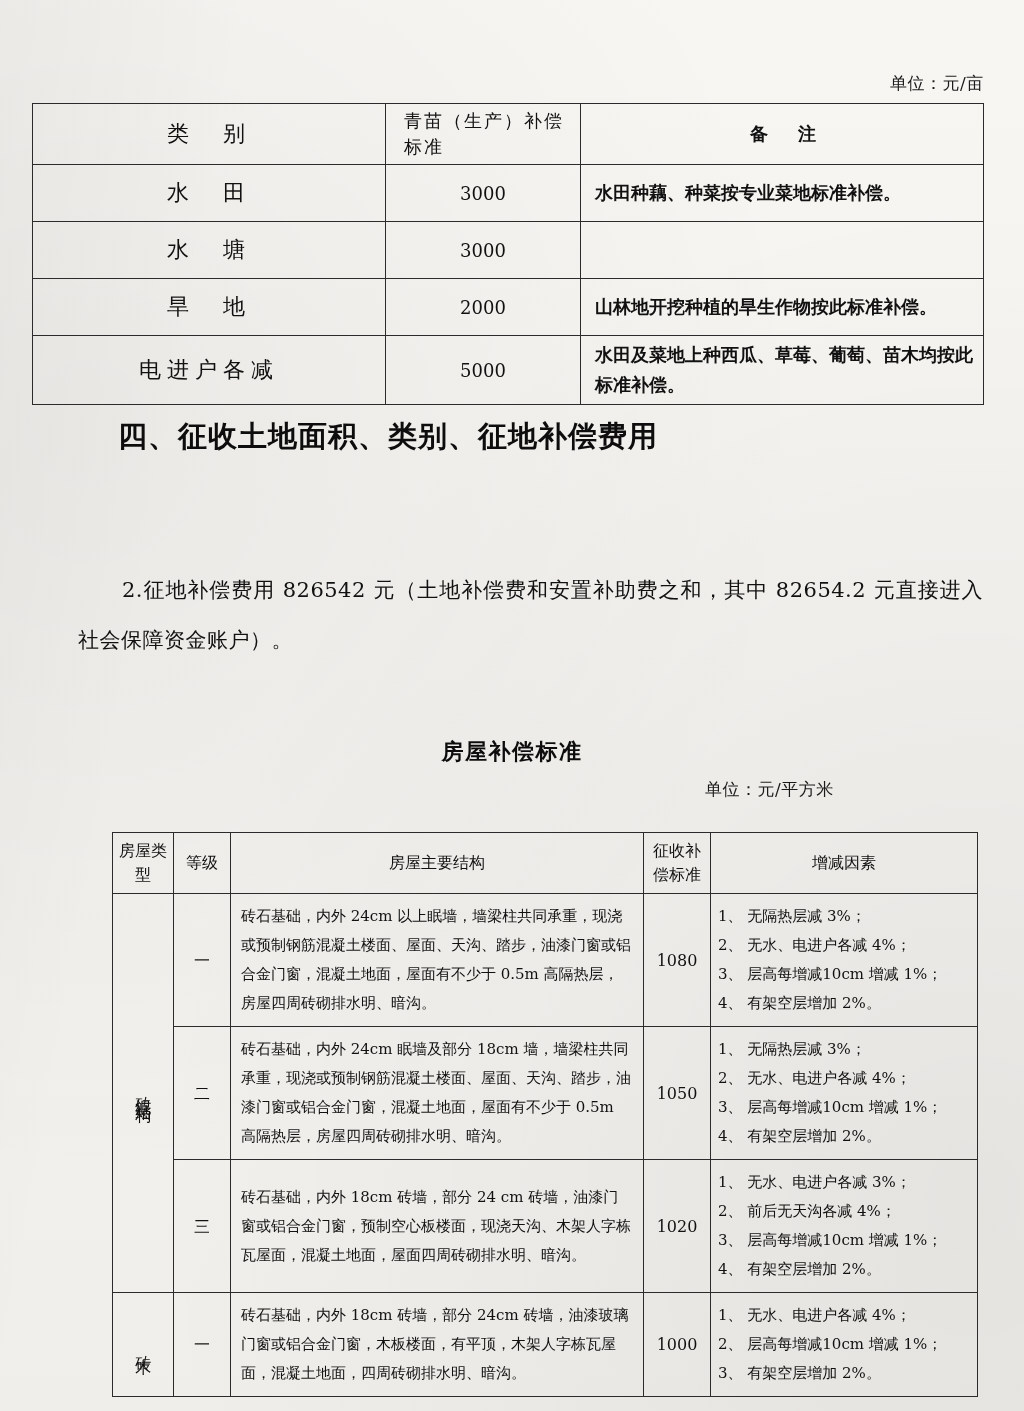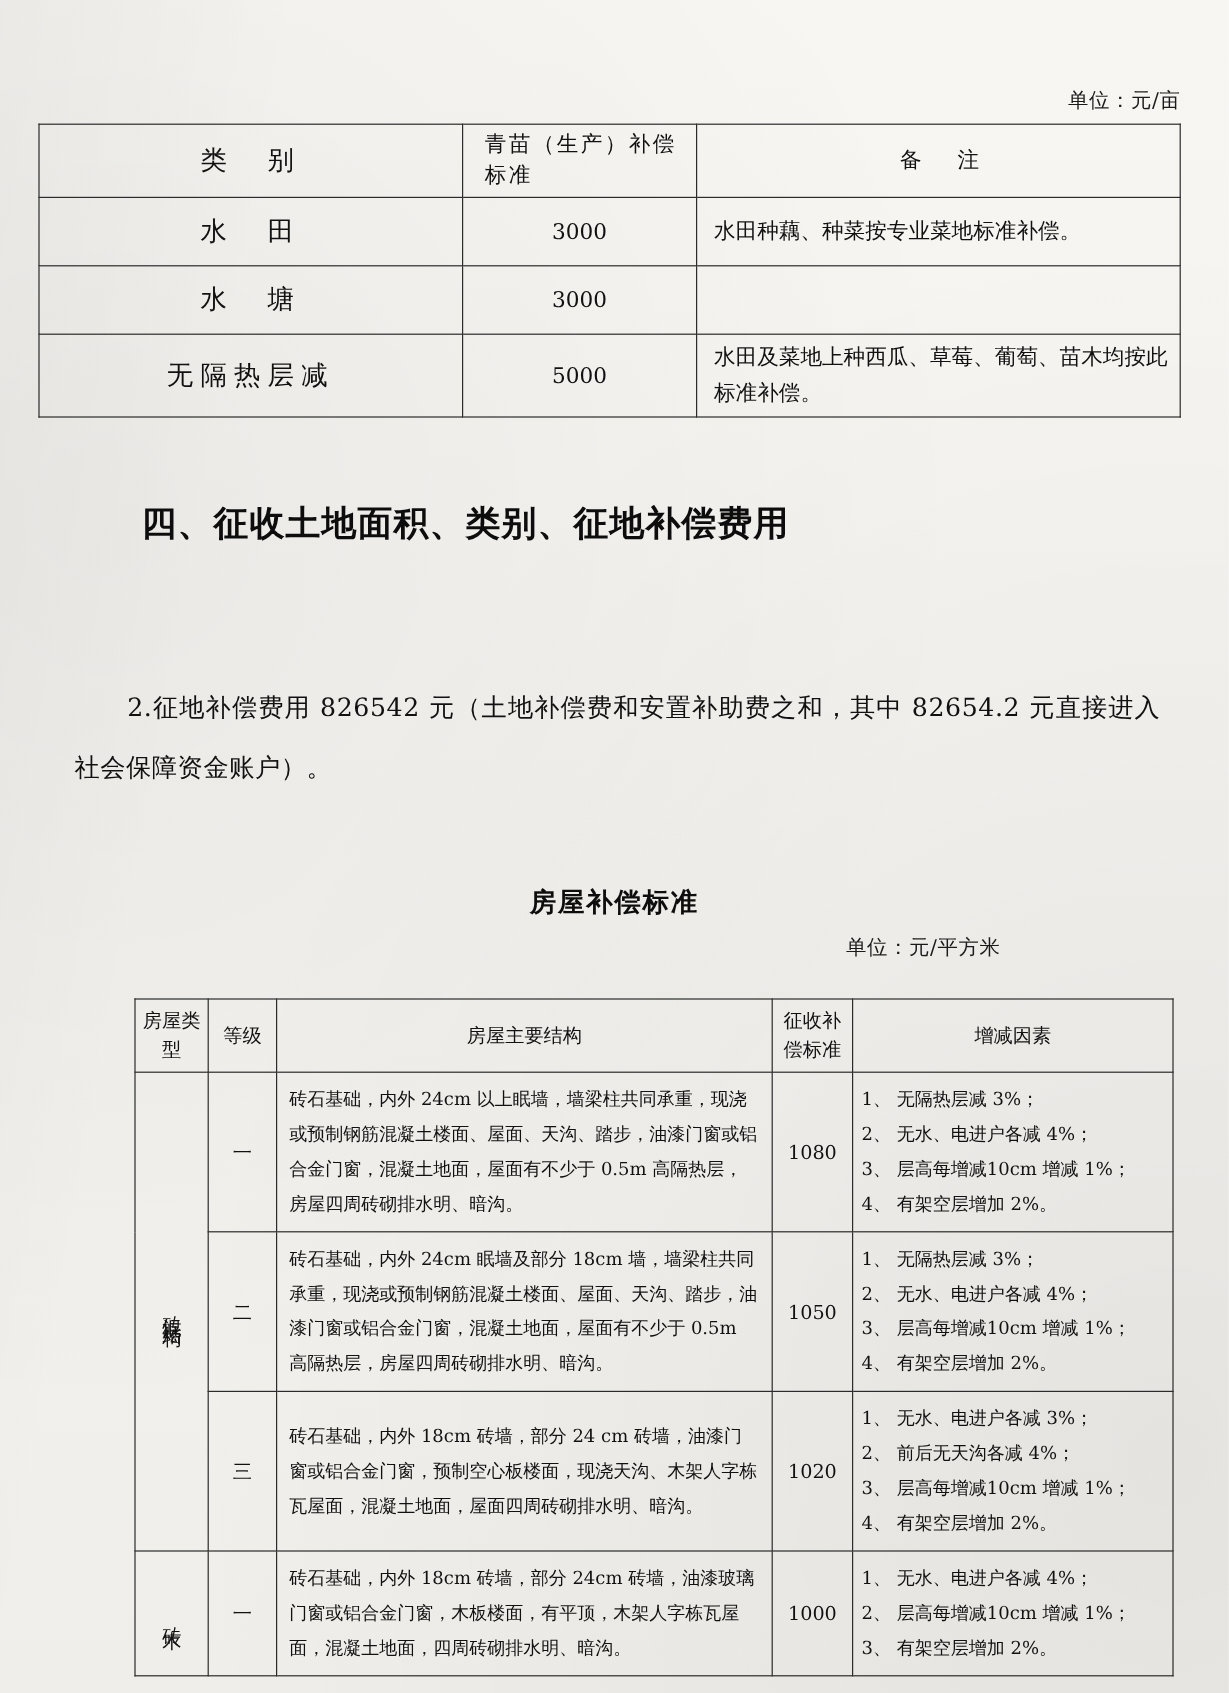--- a/index.html
+++ b/index.html
@@ -103,20 +103,21 @@
   #crop-table .amt {
     text-align: center;
     width: 170px;
     font-size: 18px;
   }
   #crop-table .note {
     text-align: left;
     padding-left: 14px;
     font-size: 18px;
     line-height: 30px;
+    font-weight: bold;
   }
   #crop-table .hdr-std {
     line-height: 26px;
     text-align: left;
     padding-left: 18px;
   }
   
   #house-table {
     left: 112px;
     top: 812px;
@@ -195,31 +196,36 @@
       <td class="cat">水　田</td>
       <td class="amt">3000</td>
       <td class="note">水田种藕、种菜按专业菜地标准补偿。</td>
     </tr>
     <tr>
       <td class="cat">水　塘</td>
       <td class="amt">3000</td>
       <td class="note"></td>
     </tr>
     <tr>
-      <td class="cat">无隔热层减</td>
+      <td class="cat">旱　地</td>
+      <td class="amt">2000</td>
+      <td class="note">山林地开挖种植的旱生作物按此标准补偿。</td>
+    </tr>
+    <tr>
+      <td class="cat">电进户各减</td>
       <td class="amt">5000</td>
       <td class="note">水田及菜地上种西瓜、草莓、葡萄、苗木均按此标准补偿。</td>
     </tr>
   </tbody>
     </table>
 
   <div class="heading" style="left:118px; top:405px;">四、征收土地面积、类别、征地补偿费用</div>
 
 
-  <div class="para" style="left:62px; top:565px; width:905px; text-indent:44px; text-align:justify;">2.征地补偿费用 826542 元（土地补偿费和安置补助费之和，其中 82654.2 元直接进入社会保障资金账户）。</div>
+  <div class="para" style="left:78px; top:565px; width:905px; text-indent:44px; text-align:justify;">2.征地补偿费用 826542 元（土地补偿费和安置补助费之和，其中 82654.2 元直接进入社会保障资金账户）。</div>
 
 
   <div class="center-title" style="left:0; top:723px; width:1024px;">房屋补偿标准</div>
 
   <div class="unit-line" style="left:705px; top:778px;">单位：元/平方米</div>
 
   <table id="house-table">
     <tbody>
         <tr>
       <td class="h-type hd">房屋类型</td>

